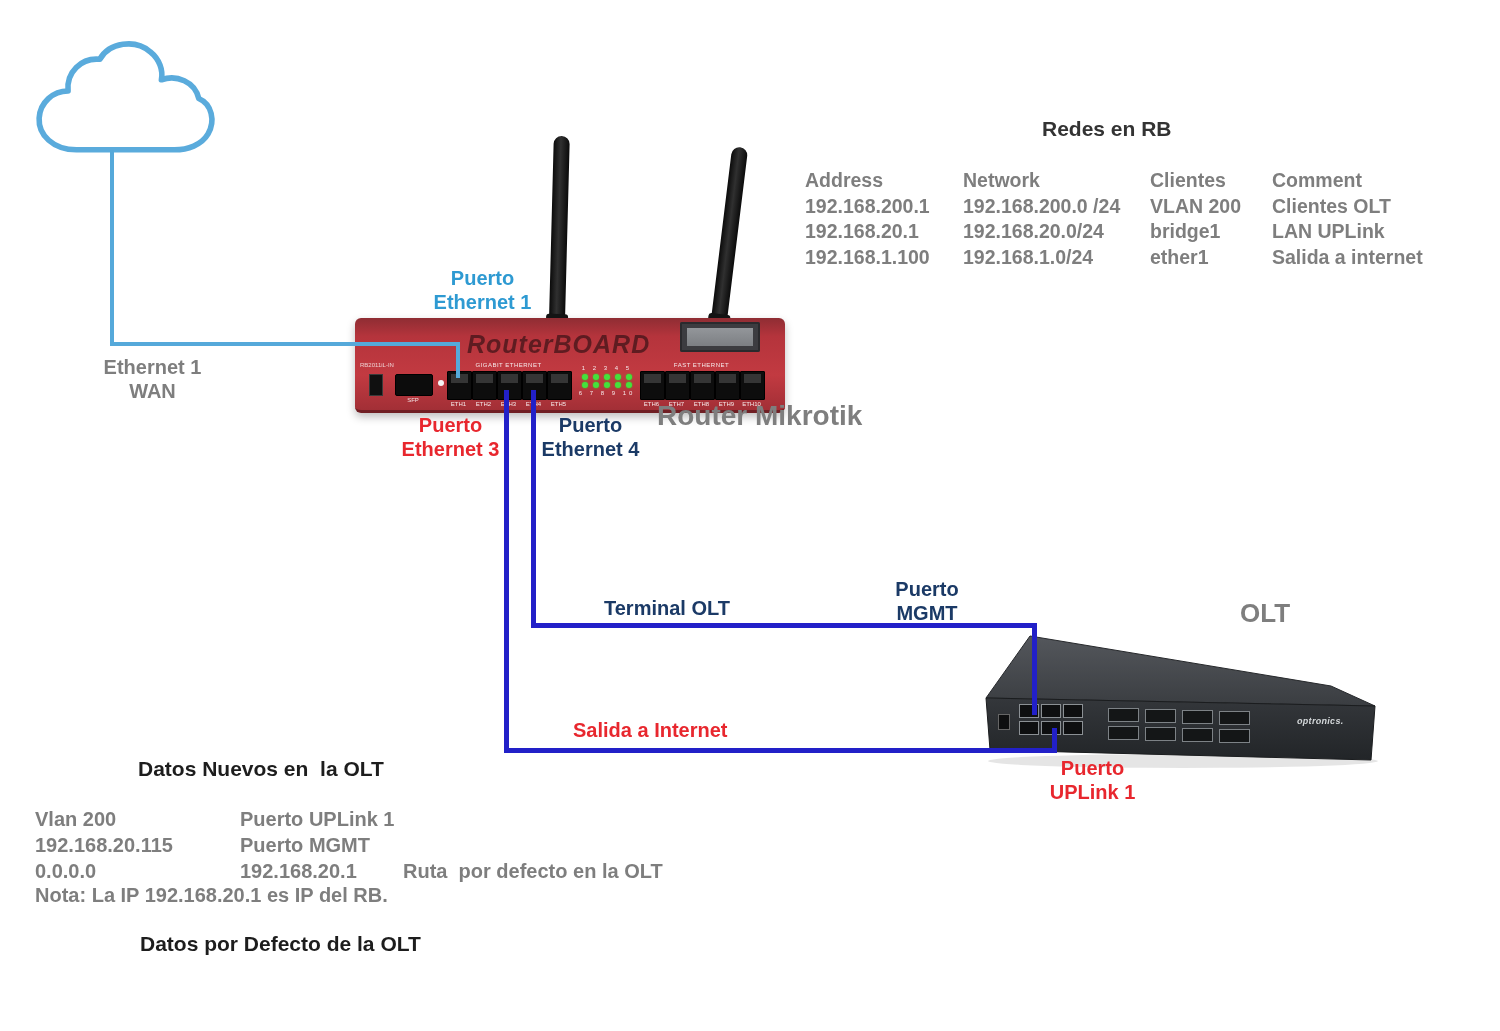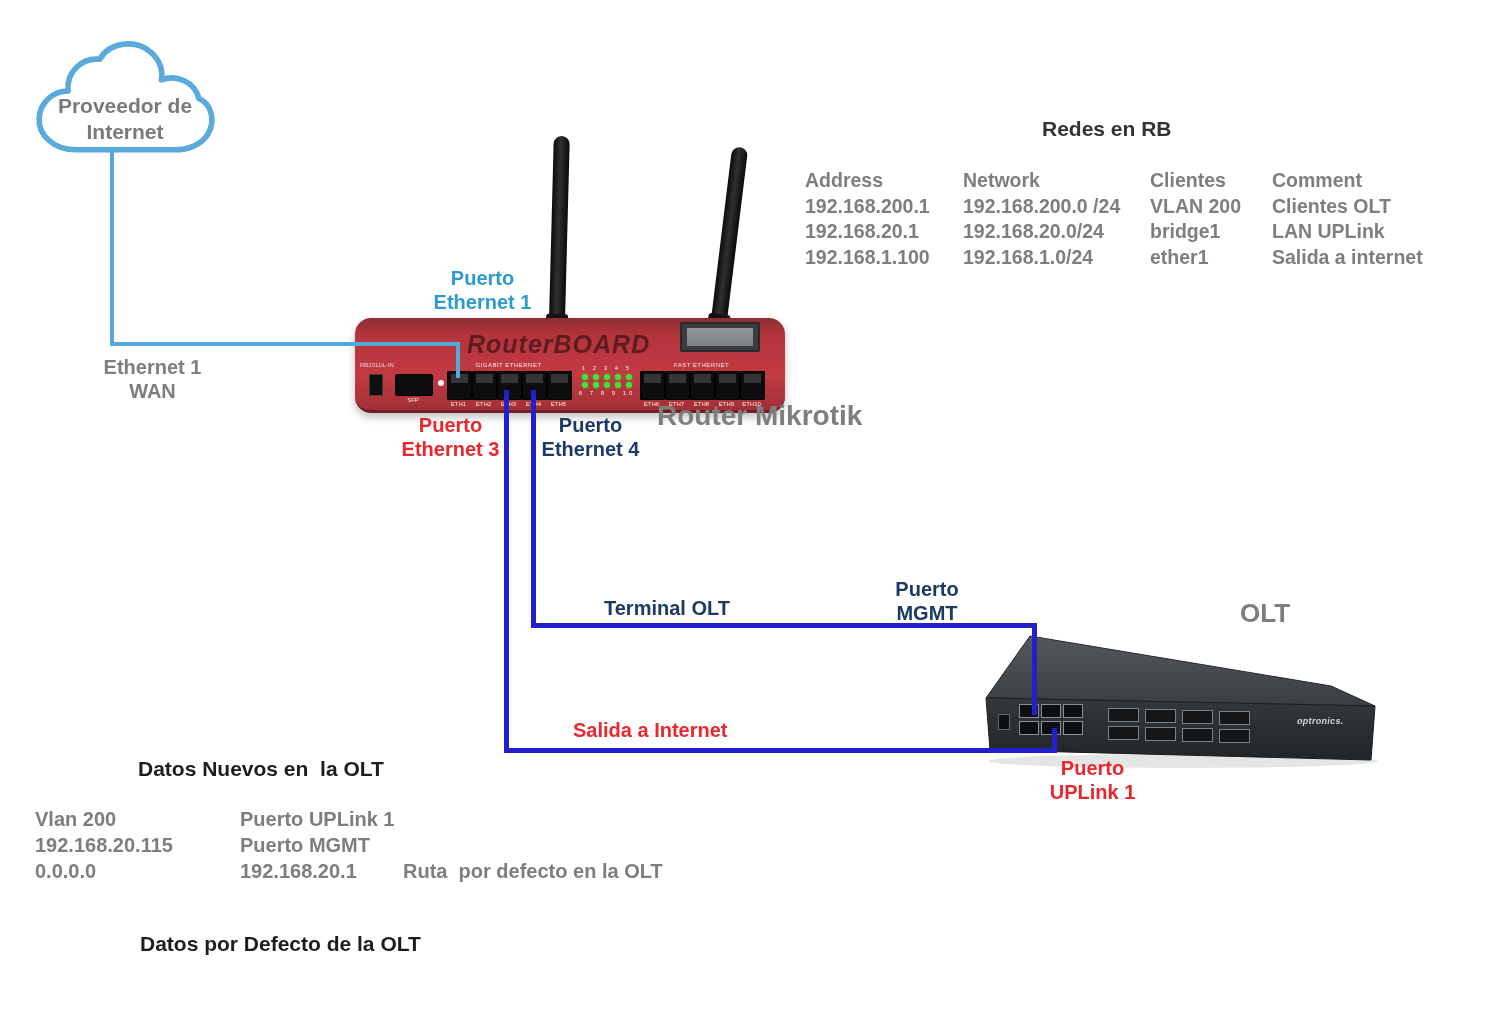--- a/index.html
+++ b/index.html
@@ -36,21 +36,21 @@
   }
   .antenna::after{
     content:"";position:absolute;left:-3px;bottom:-10px;width:22px;height:16px;
     background:#151515;border-radius:3px;
   }
   .ant-left{left:194px;top:4px;height:184px;transform:rotate(1.5deg);}
   .ant-right{left:356px;top:14px;height:174px;transform:rotate(7deg);}
   .router-body{
     position:absolute;left:0;top:186px;width:430px;height:92px;
     background:linear-gradient(180deg,#8f2d33 0%,#b5343c 20%,#c23a41 62%,#a22f36 100%);
-    border-radius:16px;border-bottom:3px solid #701f24;
+    border-radius:6px;border-bottom:3px solid #701f24;
     box-shadow:0 4px 8px rgba(0,0,0,.25);
   }
   .rb-brand{
     position:absolute;left:112px;top:12px;font-size:25px;font-weight:700;
     letter-spacing:1px;color:rgba(35,12,15,.6);font-style:italic;white-space:pre;
   }
   .rb-model{
     position:absolute;left:5px;top:44px;font-size:6px;color:#f2dfe0;opacity:.9;white-space:pre;
   }
   .rb-lcd{
@@ -121,22 +121,20 @@
 
 <div class="canvas">
 
   <div class="cloud">
     <svg width="200" height="140" viewBox="0 0 210 150">
       <path d="M 53 123 C 28 123 12 107 13 89 C 14 72 28 60 44 60
                C 42 40 58 24 78 26 C 88 8 116 4 132 18 C 142 26 146 38 144 48
                C 160 42 180 50 184 68 C 198 74 202 92 194 106
                C 187 118 172 123 158 123 Z" fill="#ffffff" stroke="#5aabdc" stroke-width="6" stroke-linejoin="round"></path>
     </svg>
-    <div class="cloud-text">Proveedor de
-Internet</div>
   </div>
 
   <div class="line line-cyan" style="left:110px;top:150px;width:4px;height:196px;"></div>
   <div class="line line-cyan" style="left:110px;top:342px;width:350px;height:4px;"></div>
   <div class="line line-cyan" style="left:456px;top:342px;width:4px;height:36px;"></div>
 
   <div class="line line-navy" style="left:531px;top:390px;width:5px;height:238px;"></div>
   <div class="line line-navy" style="left:531px;top:623px;width:506px;height:5px;"></div>
   <div class="line line-navy" style="left:1032px;top:623px;width:5px;height:92px;"></div>
 
@@ -287,16 +285,17 @@
     <div class="cell">Vlan 200</div>
     <div class="cell">Puerto UPLink 1</div>
     <div class="cell"></div>
     <div class="cell">192.168.20.115</div>
     <div class="cell">Puerto MGMT</div>
     <div class="cell"></div>
     <div class="cell">0.0.0.0</div>
     <div class="cell">192.168.20.1</div>
     <div class="cell">Ruta  por defecto en la OLT</div>
   </div>
+  <div class="nota">Nota: La IP 192.168.20.1 es IP del RB.</div>
 
   <div class="datos-title" style="left:140px;top:932px;">Datos por Defecto de la OLT</div>
 
 </div>
 
 </body></html>

